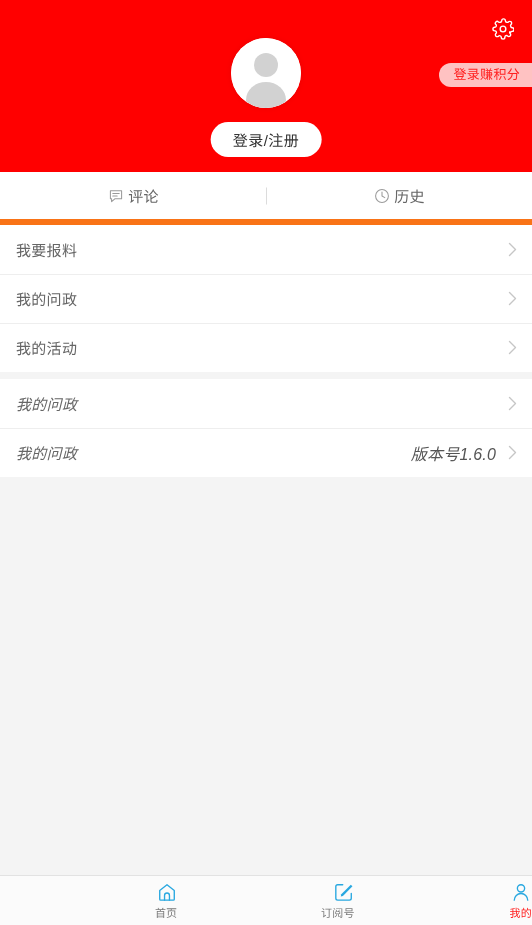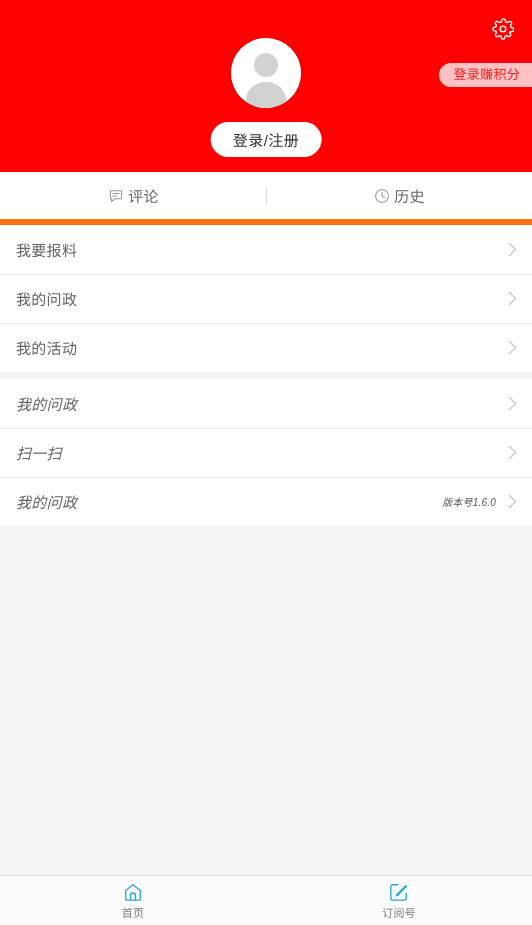--- a/index.html
+++ b/index.html
@@ -174,21 +174,21 @@
     height: 1px;
     background: #eeeeee;
   }
   .row-label {
     font-size: 15px;
     color: #666666;
     letter-spacing: .3px;
     flex: 1 1 auto;
   }
   .row-value {
-    font-size: 10px;
+    font-size: 16px;
     color: #555555;
     margin-right: 12px;
     letter-spacing: .2px;
     margin-left: 27px;
   }
   .chevron {
     width: 9px;
     height: 15px;
     flex: 0 0 auto;
     display: flex;
@@ -205,21 +205,21 @@
     background: #fbfbfb;
     border-top: 1px solid #e2e2e2;
     display: flex;
     align-items: center;
   }
   .navitem {
     flex: 1 1 0;
     height: 100%;
     display: flex;
     flex-direction: column;
-    align-items: center;
+    align-items: flex-end;
     justify-content: center;
     gap: 2px;
     cursor: pointer;
   }
   .nav-icon {
     width: 21px;
     height: 21px;
     display: flex;
     align-items: center;
     justify-content: center;
@@ -322,28 +322,20 @@
 
       <div class="row">
         <span class="row-label">我的问政</span>
         <span class="chevron">
           <svg width="9" height="15" viewBox="0 0 9 15" fill="none" stroke="#c6c6c6" stroke-width="1.4" stroke-linecap="round" stroke-linejoin="round">
             <polyline points="1.5,1.5 7.5,7.5 1.5,13.5"></polyline>
           </svg>
         </span>
       </div>
 
-      <div class="row">
-        <span class="row-label">扫一扫</span>
-        <span class="chevron">
-          <svg width="9" height="15" viewBox="0 0 9 15" fill="none" stroke="#c6c6c6" stroke-width="1.4" stroke-linecap="round" stroke-linejoin="round">
-            <polyline points="1.5,1.5 7.5,7.5 1.5,13.5"></polyline>
-          </svg>
-        </span>
-      </div>
 
       <div class="row">
         <span class="row-label">我的问政</span>
         <span class="row-value">版本号1.6.0</span>
         <span class="chevron">
           <svg width="9" height="15" viewBox="0 0 9 15" fill="none" stroke="#c6c6c6" stroke-width="1.4" stroke-linecap="round" stroke-linejoin="round">
             <polyline points="1.5,1.5 7.5,7.5 1.5,13.5"></polyline>
           </svg>
         </span>
       </div>
@@ -368,15 +360,24 @@
     <div class="navitem">
       <span class="nav-icon">
         <svg width="20" height="20" viewBox="0 0 22 22" fill="none" stroke="#29a8e0" stroke-width="1.5" stroke-linecap="round" stroke-linejoin="round">
           <path d="M19 12.5V18a2 2 0 0 1-2 2H4a2 2 0 0 1-2-2V5a2 2 0 0 1 2-2h5.6"></path>
           <path d="M8 13.5l10.5-10.5 1.8 1.8L9.8 15.3l-2.4.6z" fill="#29a8e0" stroke="none"></path>
         </svg>
       </span>
       <span class="nav-label">订阅号</span>
     </div>
 
+    <div class="navitem active">
+      <span class="nav-icon">
+        <svg width="20" height="20" viewBox="0 0 22 22" fill="none" stroke="#29a8e0" stroke-width="1.5" stroke-linecap="round" stroke-linejoin="round">
+          <circle cx="11" cy="7" r="4"></circle>
+          <path d="M3.6 20a7.4 7.4 0 0 1 14.8 0"></path>
+        </svg>
+      </span>
+      <span class="nav-label">我的</span>
+    </div>
   </div>
 
 </div>
 
 </body></html>

